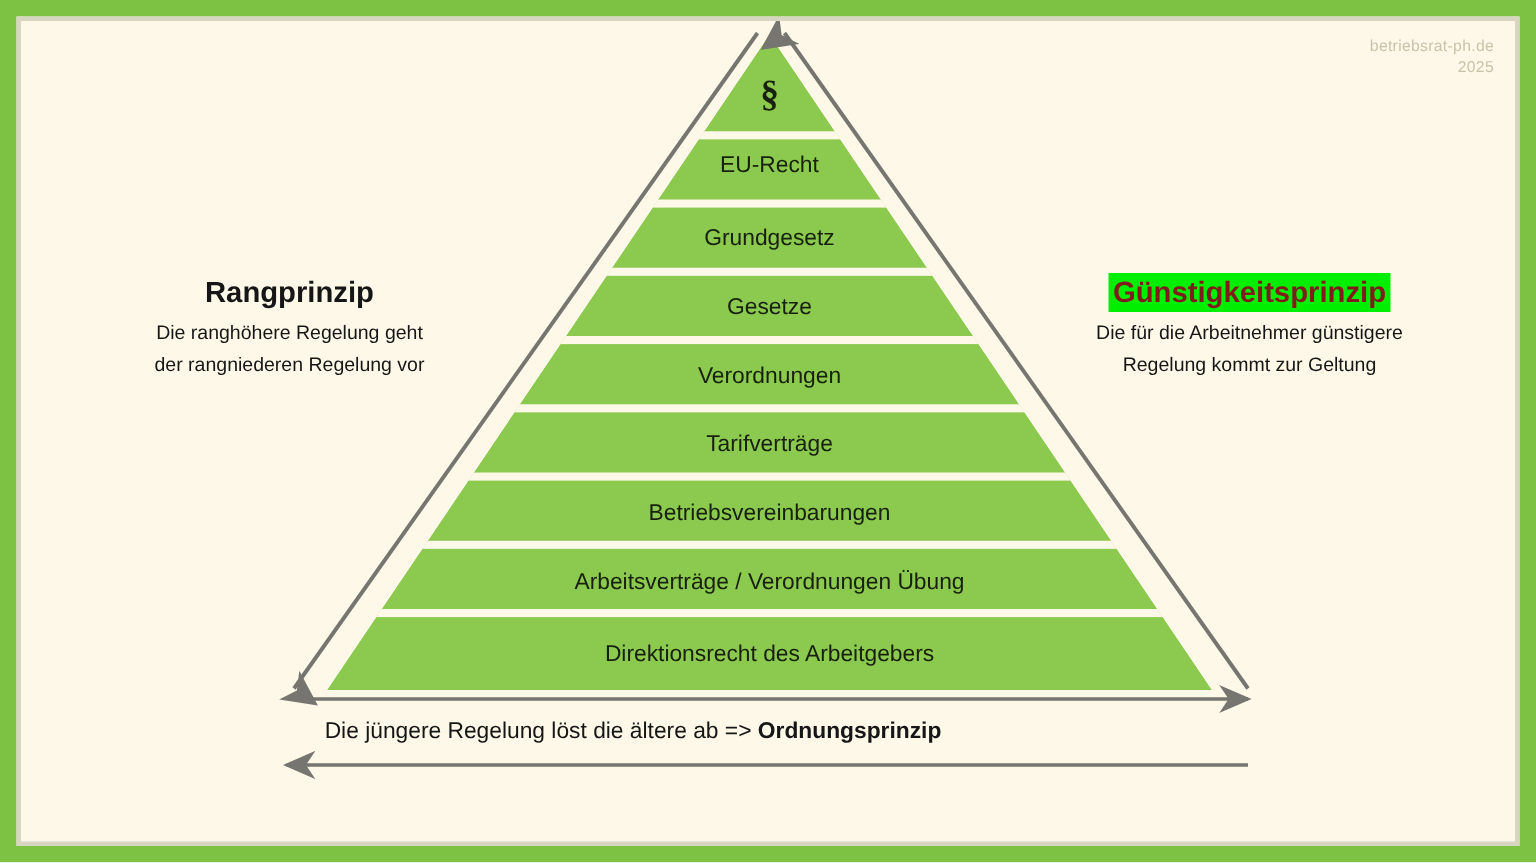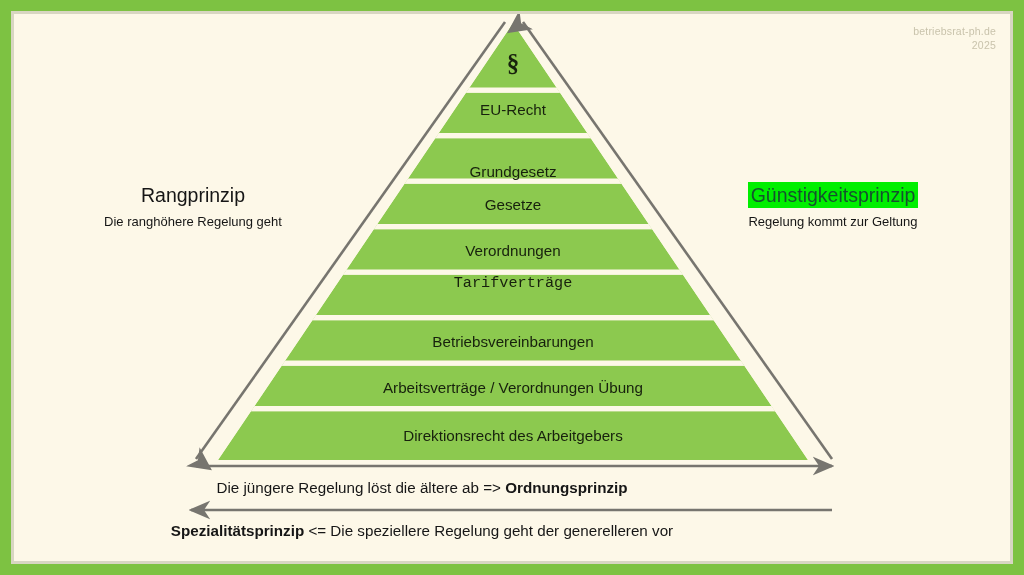--- a/index.html
+++ b/index.html
@@ -79,29 +79,29 @@
   }
 
   
   .side-block {
     position: absolute;
     text-align: center;
     color: #161616;
   }
   .side-title {
     font-size: 19.5px;
-    font-weight: normal;
+    font-weight: bold;
     line-height: 26px;
     margin-bottom: 3px;
     display: inline-block;
   }
   .side-title.hl {
     background: #00ef00;
     padding: 0 3px;
-    color: #14532d;
+    color: #7f1d1d;
   }
   .side-line {
     font-size: 13px;
     line-height: 21px;
     white-space: nowrap;
   }
 
   #left-block  { left: 28px;  top: 182px; width: 330px; }
   #right-block { right: 26px; top: 182px; width: 330px; }
 
@@ -162,46 +162,45 @@
 
       <line x1="832" y1="459" x2="523" y2="22" stroke="#77756f" stroke-width="2.6" marker-end="url(#arrowUp)"></line>
 
       <line x1="196" y1="466" x2="832" y2="466" stroke="#77756f" stroke-width="2.4" marker-end="url(#arrowEndR)"></line>
 
       <line x1="832" y1="510" x2="191" y2="510" stroke="#77756f" stroke-width="2.4" marker-end="url(#arrowEndL)"></line>
     </svg>
 
     <div class="band-label apex" style="top:63px;">§</div>
     <div class="band-label" style="top:110px;">EU-Recht</div>
-    <div class="band-label" style="top:172px;">Grundgesetz</div>
+    <div class="band-label" style="top:159px;">Grundgesetz</div>
     <div class="band-label" style="top:205px;">Gesetze</div>
     <div class="band-label" style="top:251px;">Verordnungen</div>
-    <div class="band-label" style="top:284px;font-family:Liberation Mono, monospace;">Tarifverträge</div>
+    <div class="band-label" style="top:296px;">Tarifverträge</div>
     <div class="band-label" style="top:342px;">Betriebsvereinbarungen</div>
     <div class="band-label" style="top:388px;">Arbeitsverträge / Verordnungen Übung</div>
     <div class="band-label" style="top:436px;">Direktionsrecht des Arbeitgebers</div>
   </div>
 
   <div id="left-block" class="side-block">
     <div class="side-title">Rangprinzip</div>
     <div class="side-line">Die ranghöhere Regelung geht</div>
+    <div class="side-line">der rangniederen Regelung vor</div>
   </div>
 
   <div id="right-block" class="side-block">
     <div class="side-title hl">Günstigkeitsprinzip</div>
+    <div class="side-line">Die für die Arbeitnehmer günstigere</div>
     <div class="side-line">Regelung  kommt zur Geltung</div>
   </div>
 
   <div class="bottom-caption" id="caption-ordnung">
     <span>Die jüngere Regelung löst die ältere ab =&gt; </span><b>Ordnungsprinzip</b>
   </div>
 
-  <div class="bottom-caption" id="caption-spezialitat">
-    <b>Spezialitätsprinzip</b><span> &lt;= Die speziellere Regelung geht der generelleren vor</span>
-  </div>
 
   <div class="frame-outer"></div>
   <div class="frame-inner"></div>
 
   <div class="watermark">
     <div>betriebsrat-ph.de</div>
     <div>2025</div>
   </div>
 
 </div>

